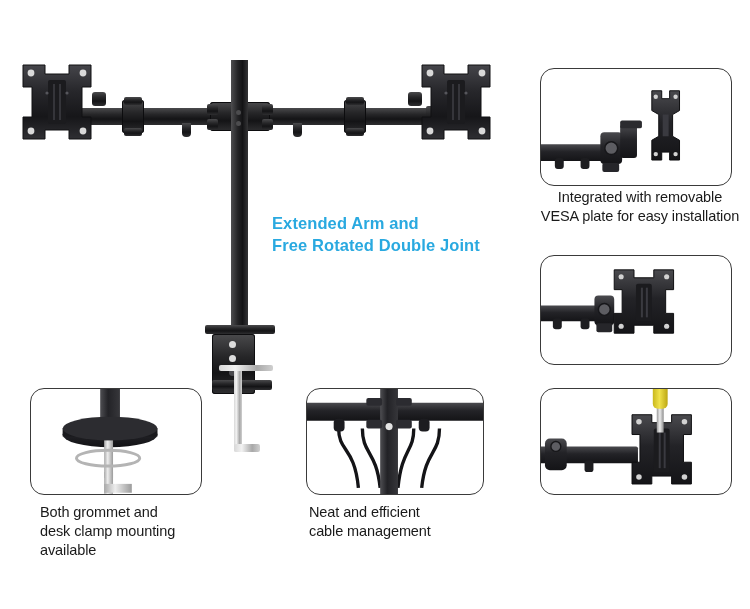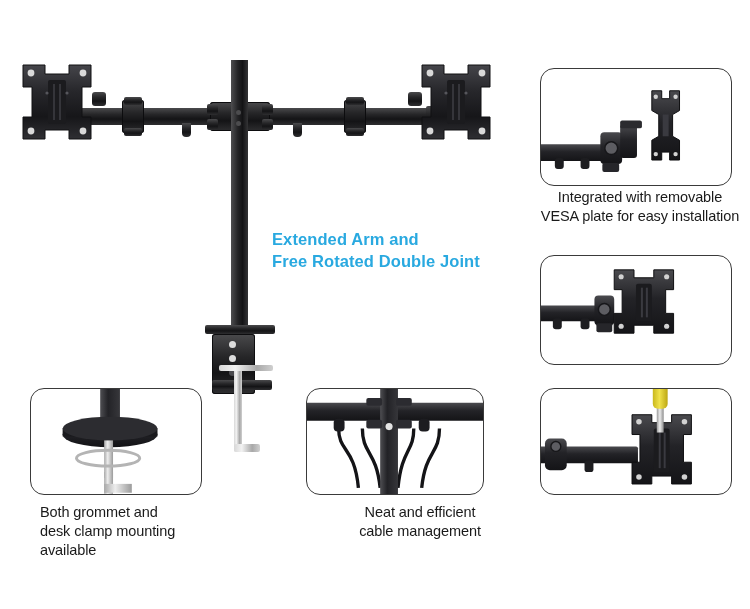--- a/index.html
+++ b/index.html
@@ -168,21 +168,21 @@
 
     <div class="abs metal" style="left:212px;top:380px;width:60px;height:10px;border-radius:2px;"></div>
     <div class="abs silver" style="left:219px;top:365px;width:54px;height:6px;border-radius:2px;"></div>
 
     <div class="abs silver" style="left:234px;top:371px;width:8px;height:68px;"></div>
 
     <div class="abs silver" style="left:234px;top:430px;width:8px;height:22px;border-radius:2px;"></div>
     <div class="abs silver" style="left:234px;top:444px;width:26px;height:8px;border-radius:2px;"></div>
   </div>
 
-  <div class="headline" style="left:272px;top:228px;width:240px;">Extended Arm and
+  <div class="headline" style="left:272px;top:212px;width:240px;">Extended Arm and
 Free  Rotated Double Joint</div>
 
   <div class="panel" style="left:540px;top:68px;width:192px;height:118px;">
     <svg class="panel-art" viewBox="0 0 192 118">
       <defs>
         <linearGradient id="barG1" x1="0" y1="0" x2="0" y2="1">
           <stop offset="0%" stop-color="#4a4a4e"></stop>
             <stop offset="45%" stop-color="#232327"></stop>
           <stop offset="100%" stop-color="#141417"></stop>
         </linearGradient>
@@ -345,16 +345,16 @@
 
       <rect x="60" y="9" width="16" height="8" rx="2" fill="#2b2b30"></rect>
       <rect x="60" y="31" width="16" height="9" rx="2" fill="#2b2b30"></rect>
       <rect x="90" y="9" width="16" height="8" rx="2" fill="#2b2b30"></rect>
       <rect x="90" y="31" width="16" height="9" rx="2" fill="#2b2b30"></rect>
 
       <rect x="27" y="30" width="11" height="13" rx="4" fill="#1c1c20"></rect>
       <rect x="113" y="30" width="11" height="13" rx="4" fill="#1c1c20"></rect>
     </svg>
   </div>
-  <div class="caption" style="left:325px;top:503px;width:190px;text-align:center;">Neat and efficient
+  <div class="caption" style="left:309px;top:503px;width:190px;">Neat and efficient
 cable management</div>
 
 </div>
 
 </body></html>

